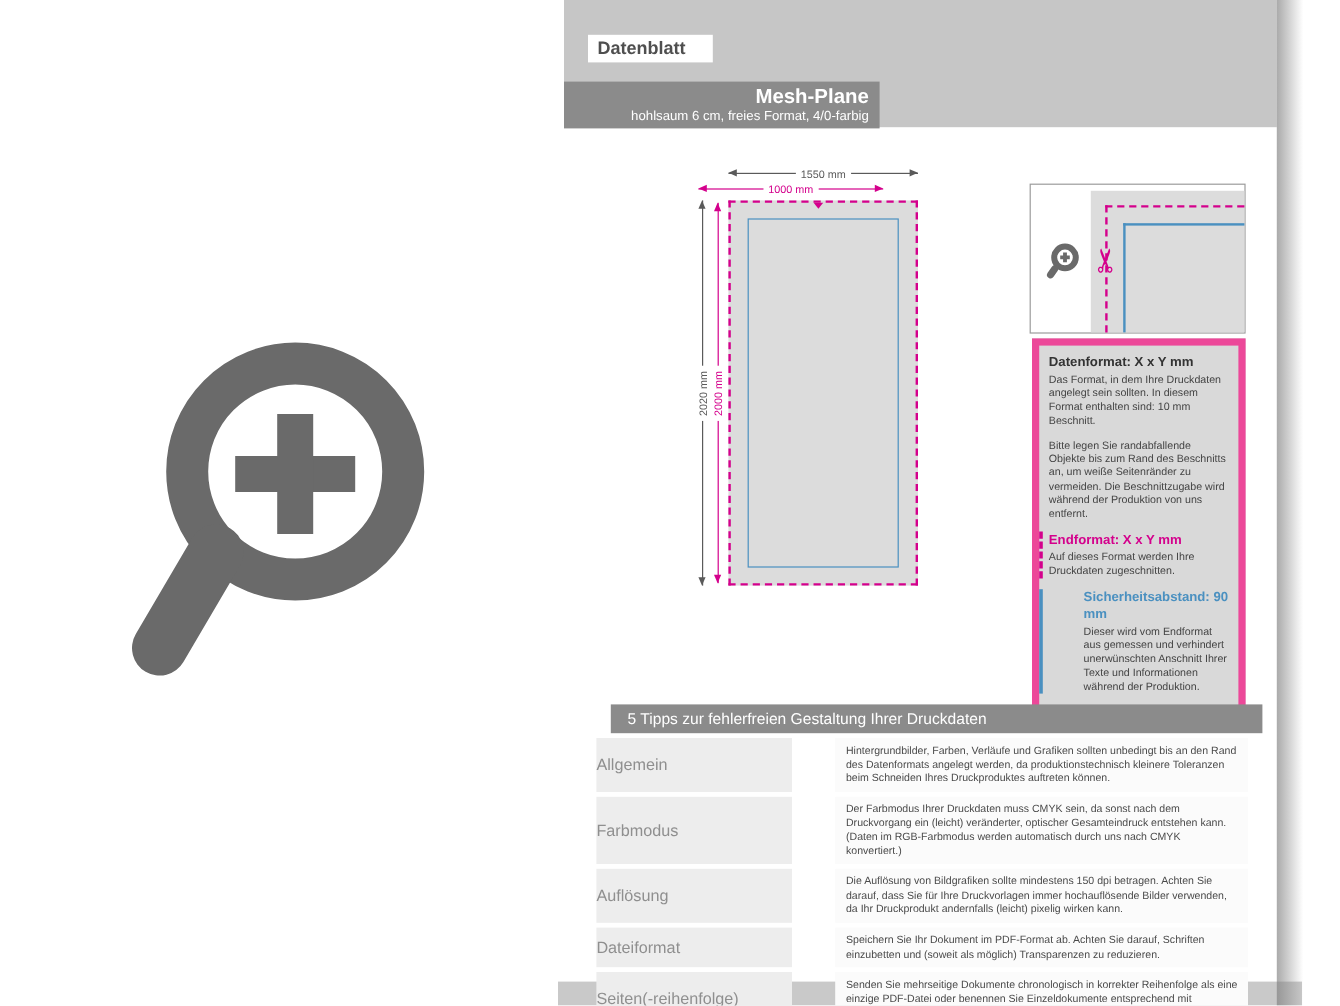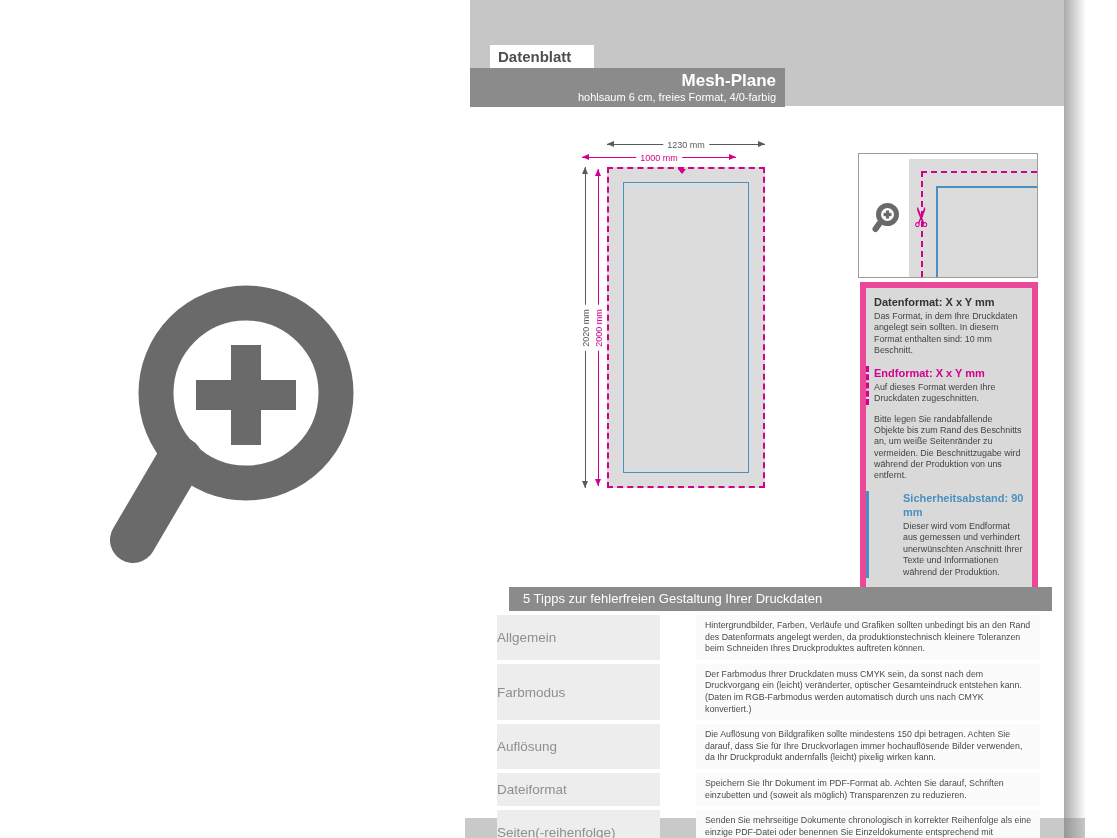--- a/index.html
+++ b/index.html
@@ -13,24 +13,24 @@
 
   
   #big-zoom{left:95px;top:268px;}
 
   
   #page-top-band{left:470px;top:0;width:594px;height:106px;background:#c6c6c6;}
   #page-bottom-band{left:465px;top:818px;width:620px;height:20px;background:#c9c9c9;}
   #page-shadow{left:1064px;top:0;width:22px;height:838px;
     background:linear-gradient(to right, rgba(125,125,125,.65), rgba(255,255,255,0));}
 
-  #datenblatt-tab{left:490px;top:45px;width:104px;height:23px;background:#ffffff;
+  #datenblatt-tab{left:490px;top:29px;width:104px;height:23px;background:#ffffff;
     font-size:15px;font-weight:600;color:#4f4f4f;line-height:23px;padding-left:8px;box-sizing:border-box;}
 
-  #title-bar{left:470px;top:68px;width:315px;height:39px;background:#8b8b8b;color:#ffffff;
+  #title-bar{left:470px;top:68px;width:263px;height:39px;background:#8b8b8b;color:#ffffff;
     text-align:right;box-sizing:border-box;padding:3px 9px 0 0;}
   #title-bar .t1{font-size:17px;font-weight:bold;line-height:19px;}
   #title-bar .t2{font-size:11px;line-height:14px;}
 
   
   .dim-h{height:9px;}
   .dim-h .line{position:absolute;left:0;right:0;top:4px;height:1px;background:currentColor;}
   .dim-h .arr-l{position:absolute;left:0;top:1px;width:0;height:0;
     border-top:3.5px solid transparent;border-bottom:3.5px solid transparent;border-right:7px solid currentColor;}
   .dim-h .arr-r{position:absolute;right:0;top:1px;width:0;height:0;
@@ -109,21 +109,21 @@
 
 <div class="abs" id="title-bar">
   <div class="t1">Mesh-Plane</div>
   <div class="t2">hohlsaum 6 cm, freies Format, 4/0-farbig</div>
 </div>
 
 <div class="abs dim-h c-gray" style="left:607px;top:140px;width:158px;">
   <span class="line"></span>
   <span class="arr-l"></span>
   <span class="arr-r"></span>
-  <span class="lbl">1230 mm</span>
+  <span class="lbl">1550 mm</span>
 </div>
 <div class="abs dim-h c-mag" style="left:582px;top:153px;width:154px;">
   <span class="line"></span>
   <span class="arr-l"></span>
   <span class="arr-r"></span>
   <span class="lbl">1000 mm</span>
 </div>
 <div class="abs dim-v c-gray" style="left:581px;top:167px;height:321px;">
   <span class="line"></span>
   <span class="arr-t"></span>
@@ -157,27 +157,27 @@
       <line x1="8" y1="22" x2="4.5" y2="27" stroke="#6a6a6a" stroke-width="6" stroke-linecap="round"></line>
     </svg>
   </div>
 </div>
 
 <div class="abs" id="info-panel">
   <div class="sec">
     <div class="h">Datenformat: X x Y mm</div>
     <div>Das Format, in dem Ihre Druckdaten angelegt sein sollten. In diesem Format enthalten sind: 10 mm Beschnitt.</div>
   </div>
+  <div class="sec">
+    <div>Bitte legen Sie randabfallende Objekte bis zum Rand des Beschnitts an, um weiße Seitenränder zu vermeiden. Die Beschnittzugabe wird während der Produktion von uns entfernt.</div>
+  </div>
   <div class="sec" id="sec-endformat">
     <div class="h mag">Endformat: X x Y mm</div>
     <div>Auf dieses Format werden Ihre Druckdaten zugeschnitten.</div>
   </div>
-  <div class="sec">
-    <div>Bitte legen Sie randabfallende Objekte bis zum Rand des Beschnitts an, um weiße Seitenränder zu vermeiden. Die Beschnittzugabe wird während der Produktion von uns entfernt.</div>
-  </div>
   <div class="sec" id="sec-sicherheit">
     <div class="h blu">Sicherheitsabstand: 90 mm</div>
     <div>Dieser wird vom Endformat aus gemessen und verhindert unerwünschten Anschnitt Ihrer Texte und Informationen während der Produktion.</div>
   </div>
 </div>
 
 <div class="abs" id="tips-header">
   <span>5 Tipps zur fehlerfreien Gestaltung Ihrer Druckdaten</span>
 </div>
 <div class="abs" id="tips-rows">

